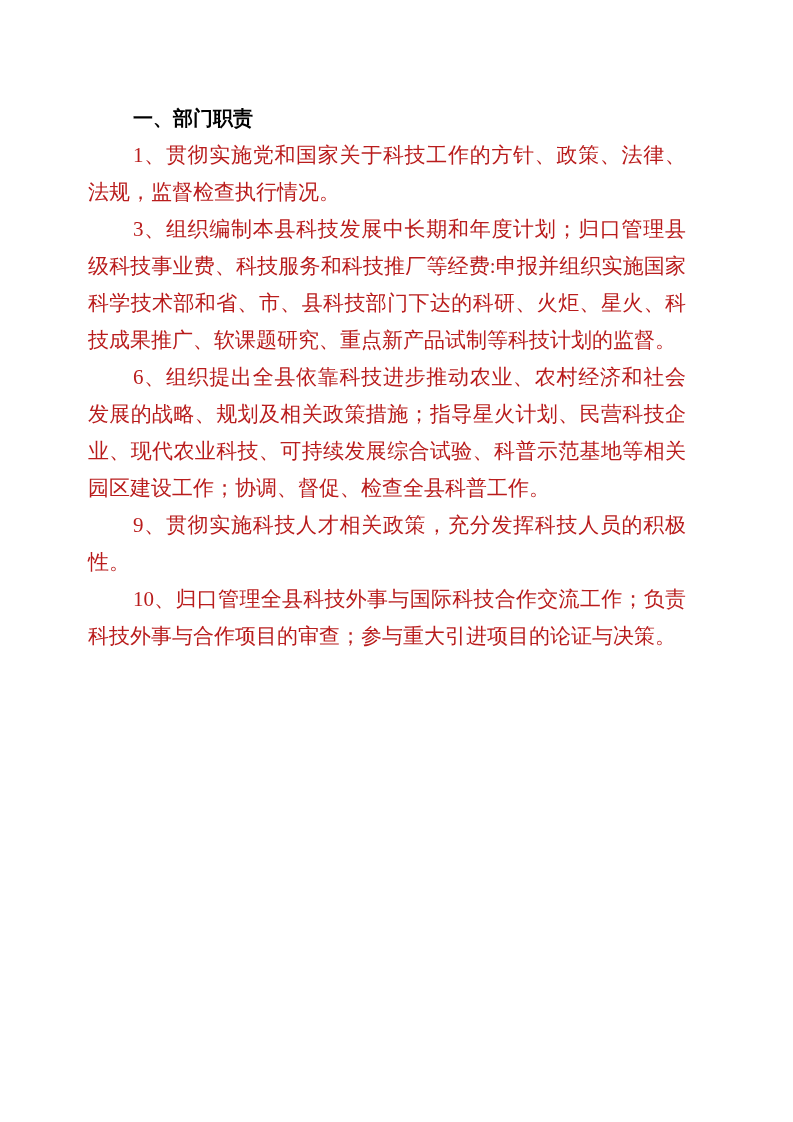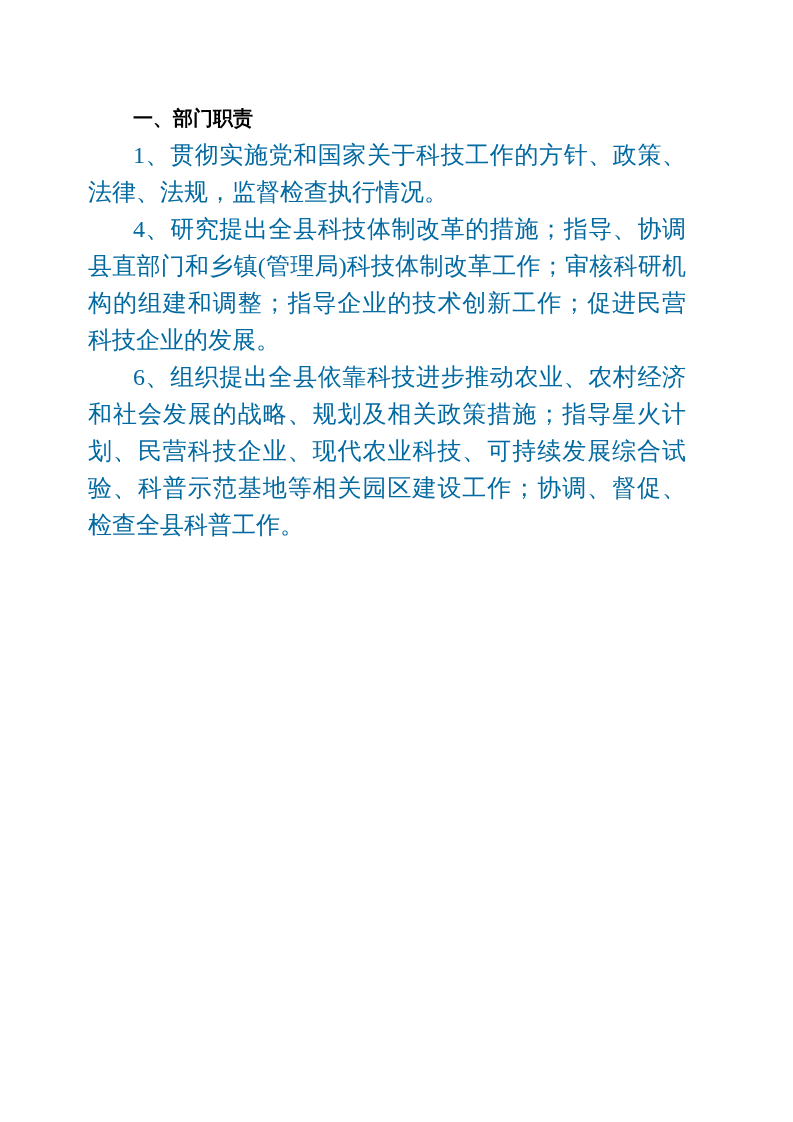--- a/index.html
+++ b/index.html
@@ -27,32 +27,34 @@
     font-weight: 700;
     font-size: 20px;
     line-height: 37px;
     text-indent: 45px;
     color: #000000;
     white-space: nowrap;
   }
   .para {
     margin: 0;
     font-family: "Liberation Serif", "DejaVu Serif", serif;
-    font-size: 24px;
+    font-size: 21px;
     line-height: 37px;
     text-indent: 45px;
     text-align: justify;
     text-justify: inter-character;
-    color: #0369a1;
+    color: #b91c1c;
     word-break: break-all;
   }
 </style>
 </head>
 <body>
 
 <div class="page">
   <div class="content">
     <h1 class="doc-title">一、部门职责</h1>
     <p class="para">1、贯彻实施党和国家关于科技工作的方针、政策、法律、法规，监督检查执行情况。</p>
-    <p class="para">4、研究提出全县科技体制改革的措施；指导、协调县直部门和乡镇(管理局)科技体制改革工作；审核科研机构的组建和调整；指导企业的技术创新工作；促进民营科技企业的发展。</p>
+    <p class="para">3、组织编制本县科技发展中长期和年度计划；归口管理县级科技事业费、科技服务和科技推厂等经费:申报并组织实施国家科学技术部和省、市、县科技部门下达的科研、火炬、星火、科技成果推广、软课题研究、重点新产品试制等科技计划的监督。</p>
     <p class="para">6、组织提出全县依靠科技进步推动农业、农村经济和社会发展的战略、规划及相关政策措施；指导星火计划、民营科技企业、现代农业科技、可持续发展综合试验、科普示范基地等相关园区建设工作；协调、督促、检查全县科普工作。</p>
+    <p class="para">9、贯彻实施科技人才相关政策，充分发挥科技人员的积极性。</p>
+    <p class="para">10、归口管理全县科技外事与国际科技合作交流工作；负责科技外事与合作项目的审查；参与重大引进项目的论证与决策。</p>
   </div>
 </div>
 
 </body></html>

